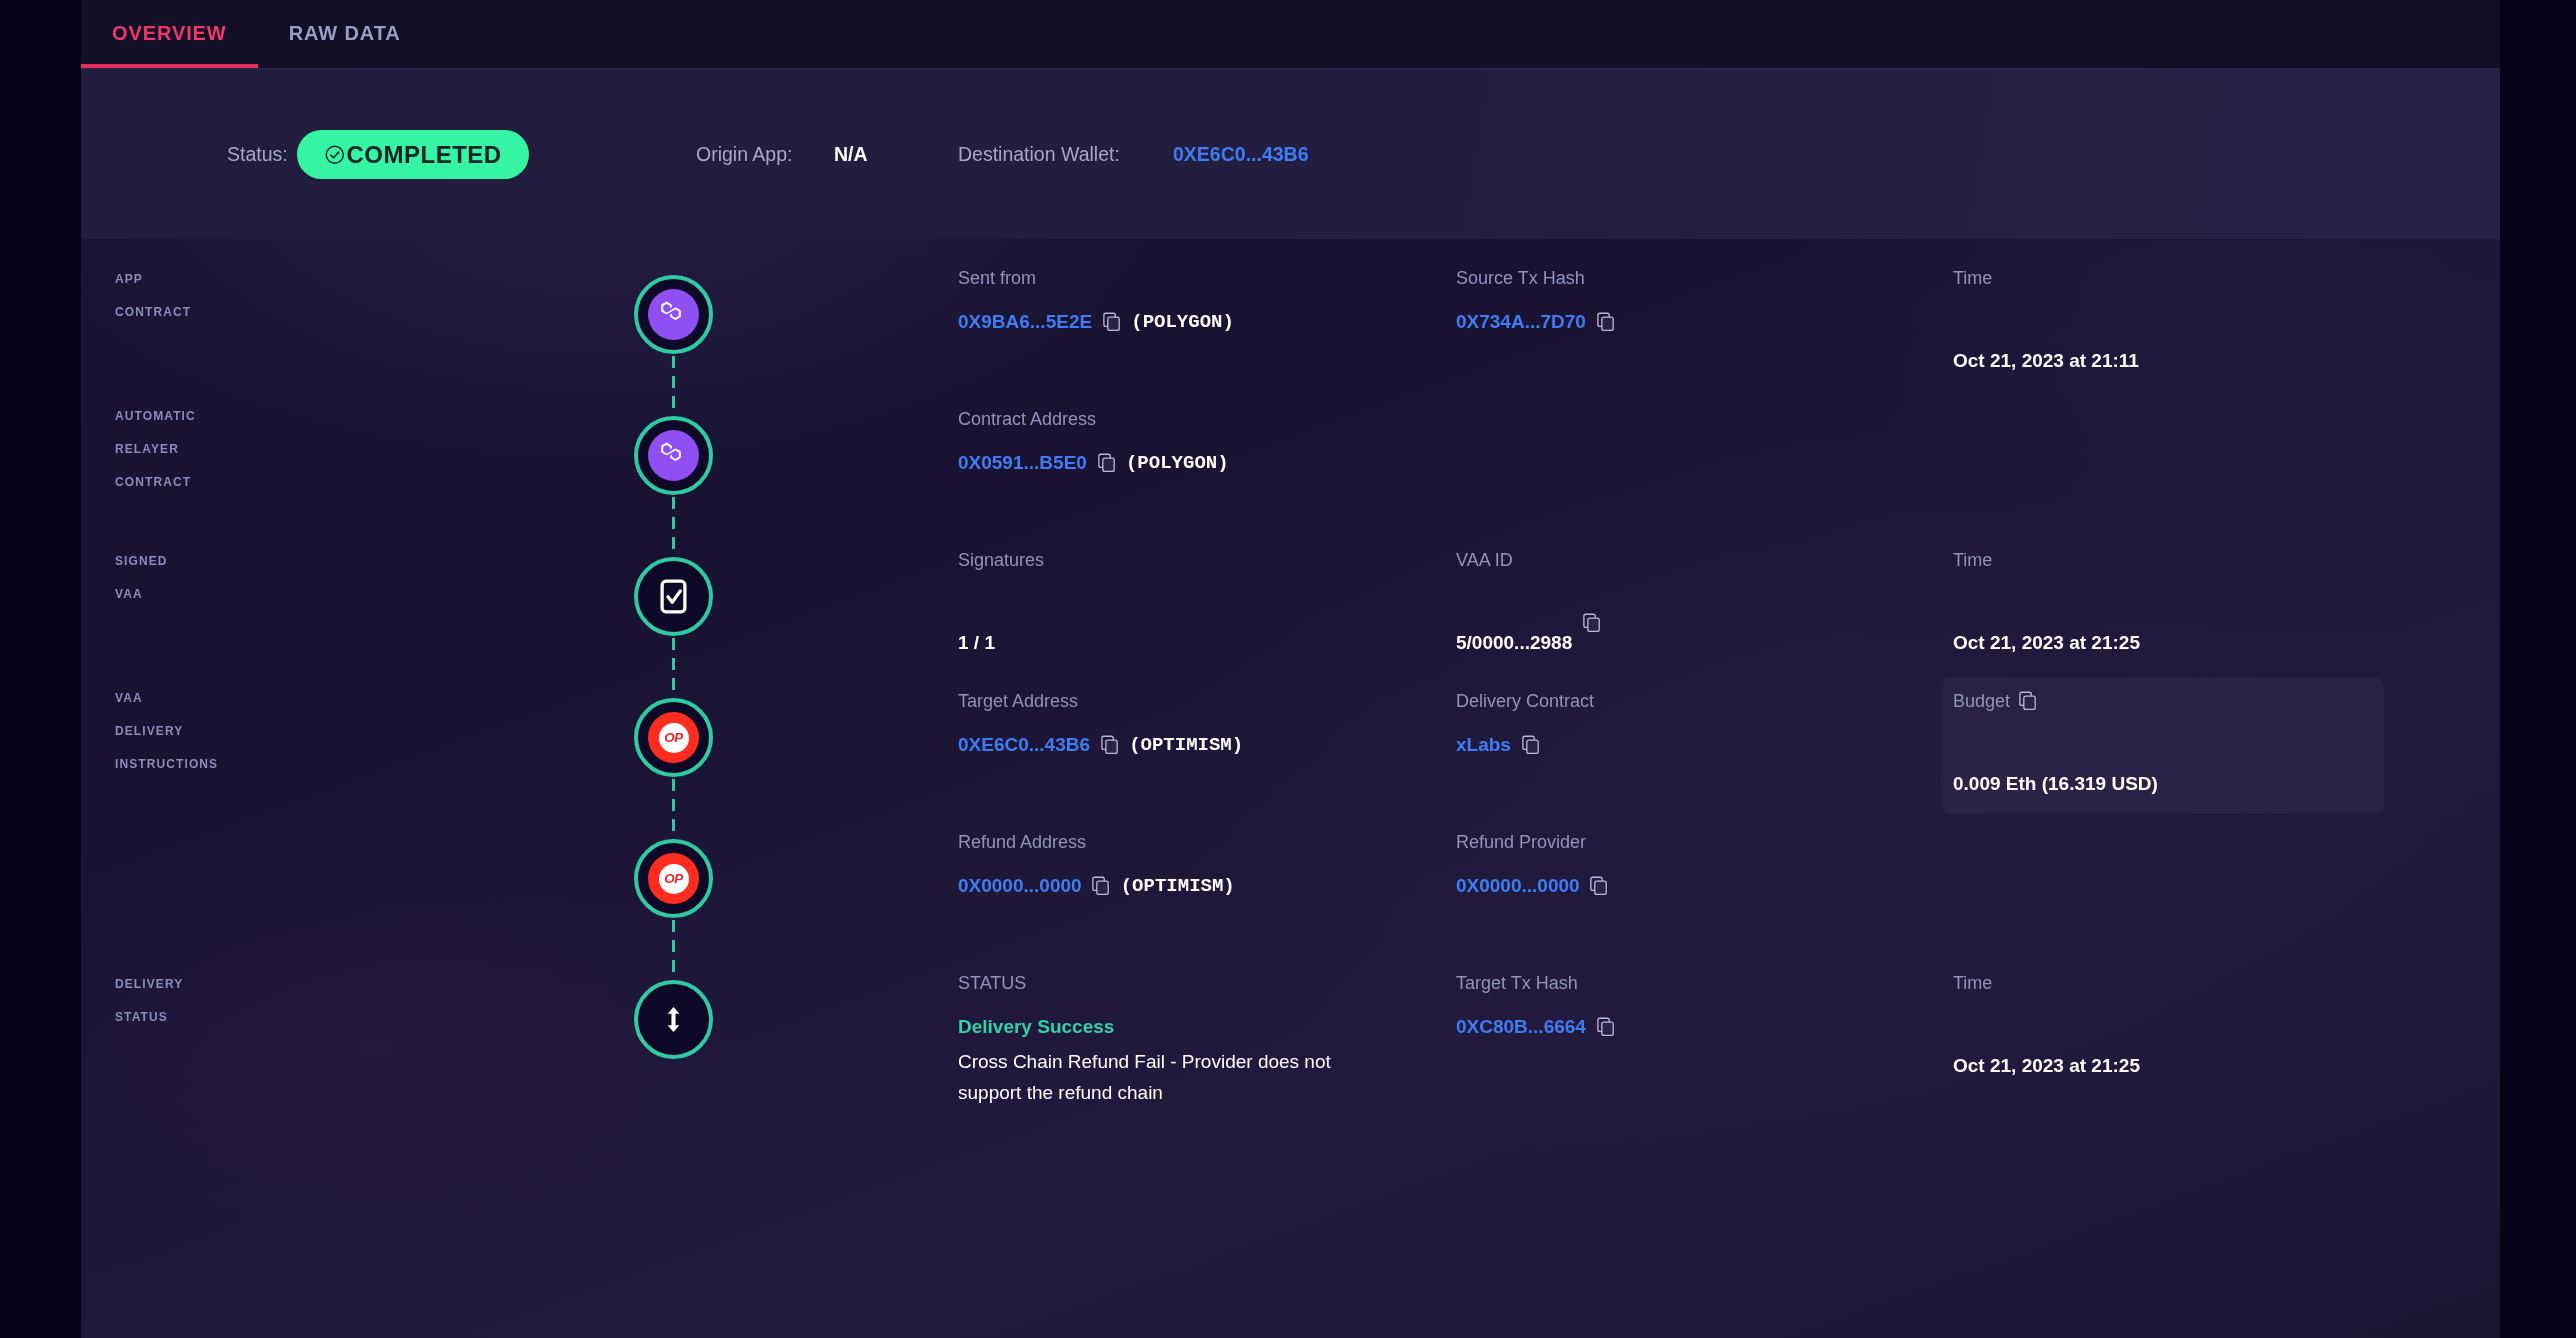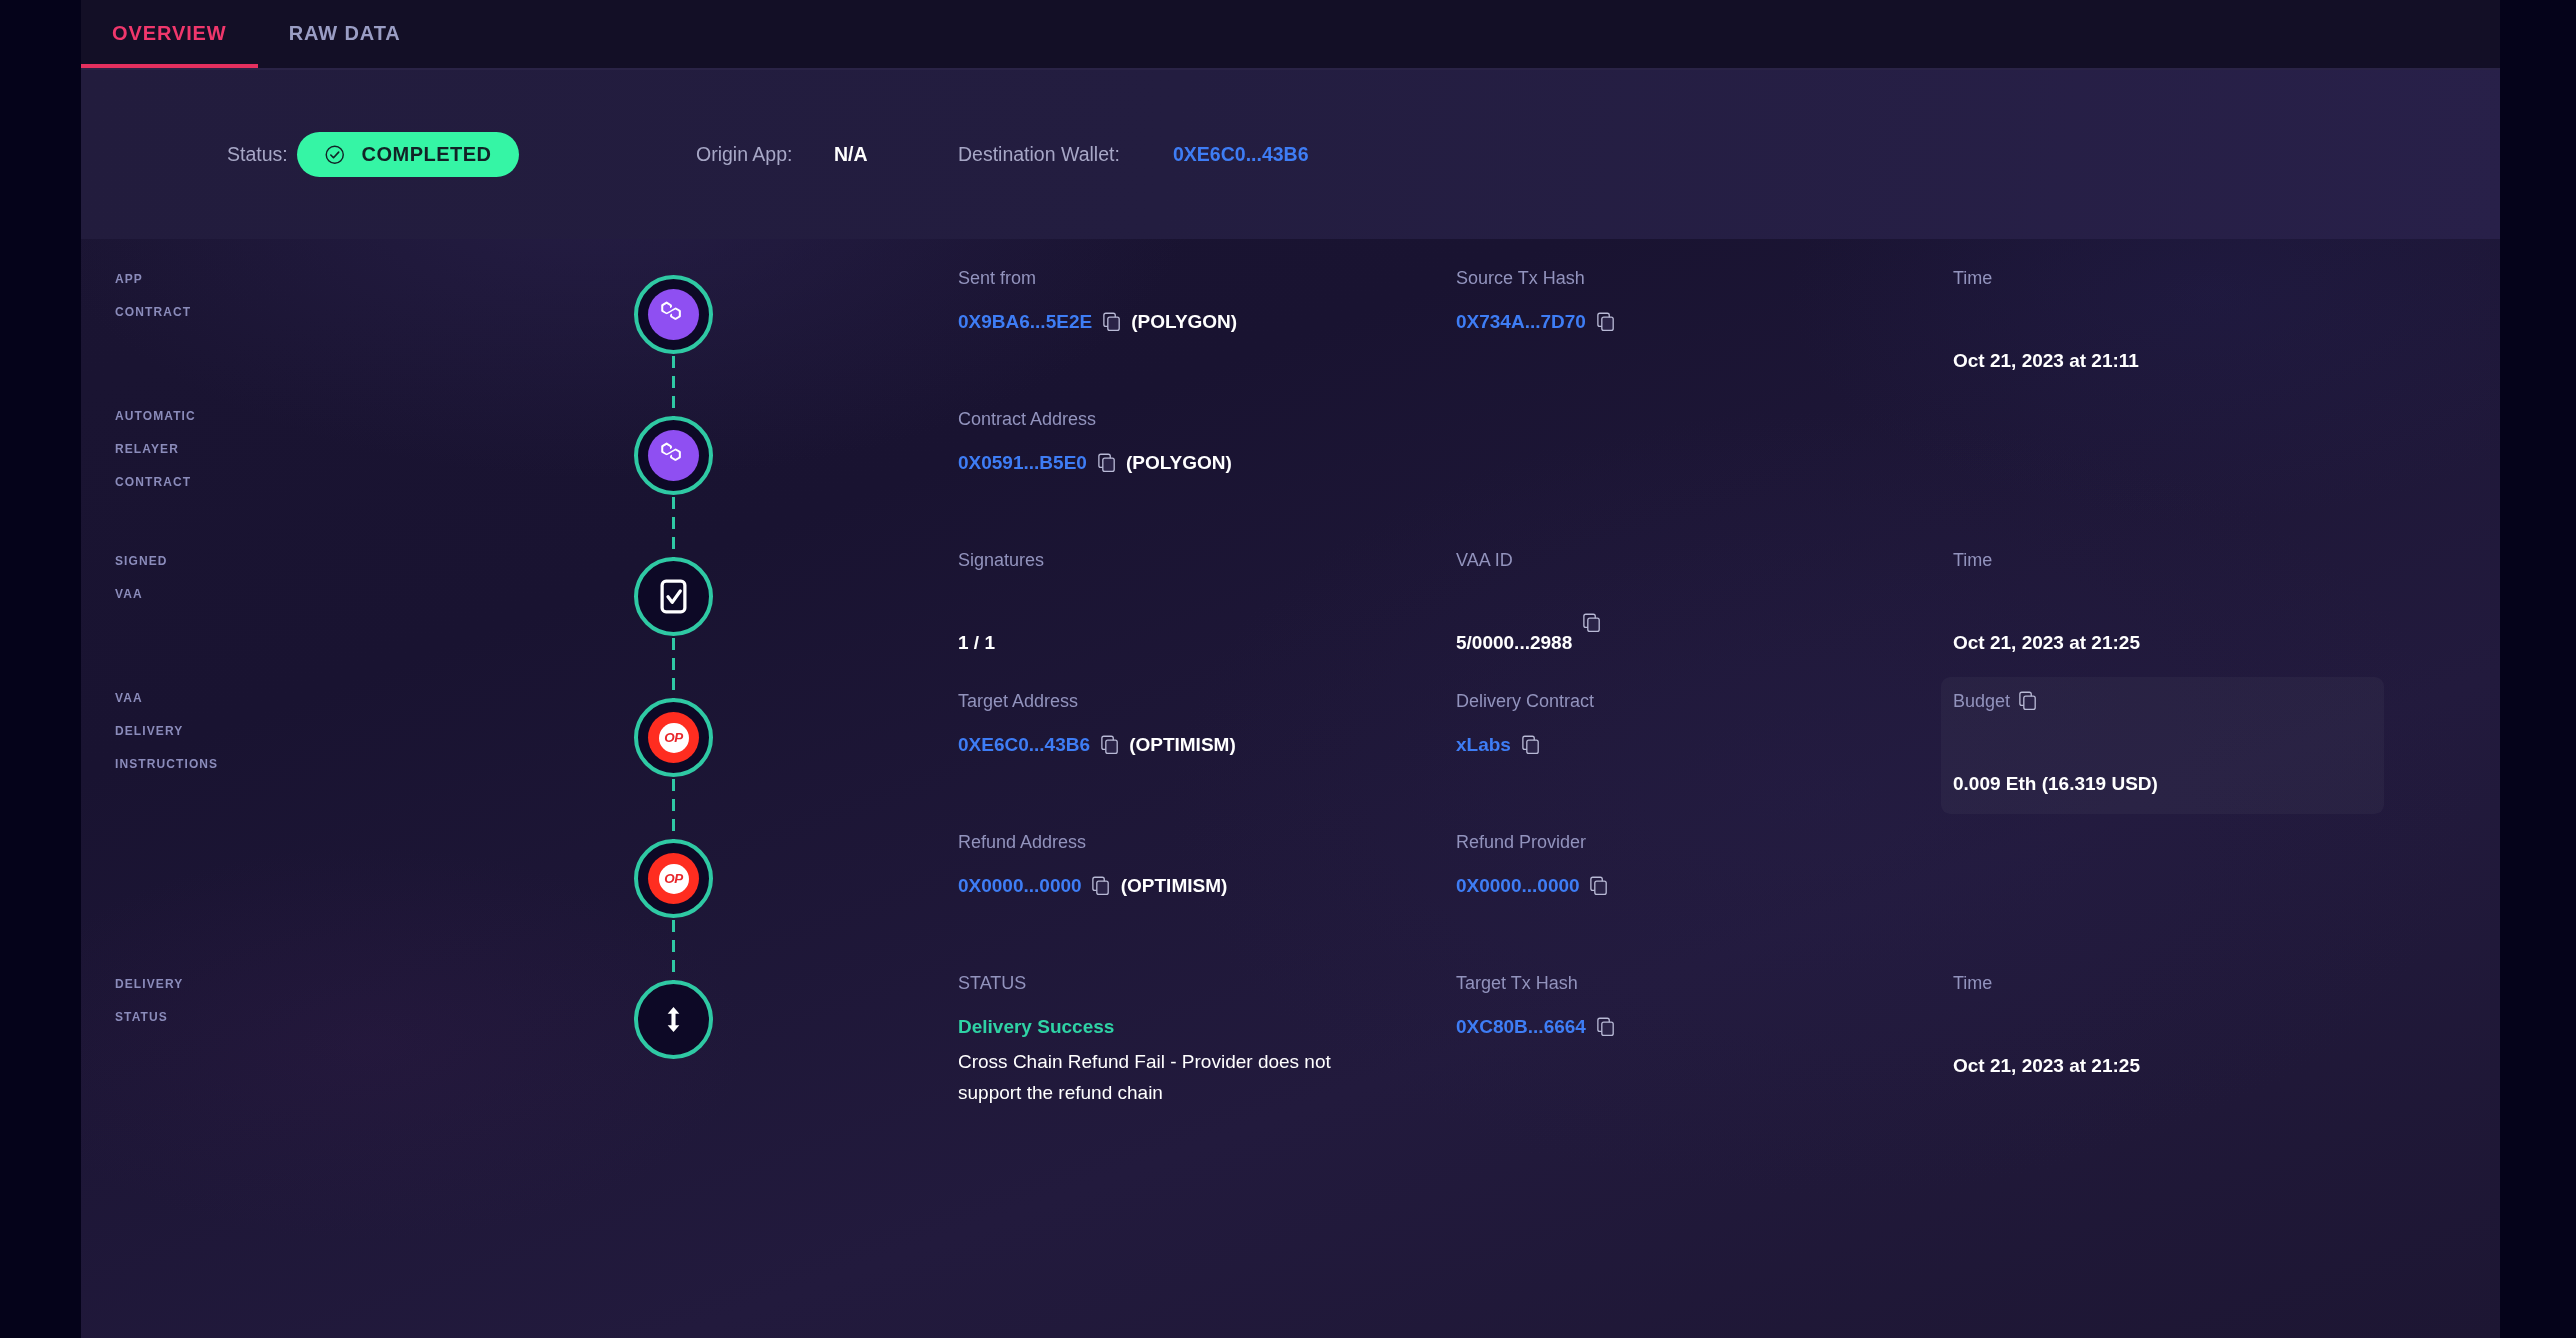--- a/index.html
+++ b/index.html
@@ -106,26 +106,26 @@
   .sb-link {
     font-size: 19.5px;
     color: #3e7df5;
     font-weight: 700;
     white-space: nowrap;
     cursor: pointer;
   }
   .status-pill {
     display: inline-flex;
     align-items: center;
-    gap: 16px;
+    gap: 1px;
     background: #35f5a5;
     color: #122226;
     border-radius: 40px;
     padding: 10.8px 27px;
-    font-size: 20px;
+    font-size: 24px;
     font-weight: 700;
     letter-spacing: 0.5px;
     cursor: pointer;
   }
   .pill-check {
     width: 21.5px; height: 21.5px;
     flex: 0 0 21.5px;
     display: block;
   }
 
@@ -232,21 +232,21 @@
     display: flex;
     align-items: center;
     gap: 10.8px;
     white-space: nowrap;
   }
   .addr {
     color: #3e7df5;
     font-weight: 700;
     cursor: pointer;
   }
-  .chain-tag { color: #ffffff; font-weight: 700; }
+  .chain-tag { color: #ffffff; font-weight: 700; font-family: Liberation Mono, monospace; }
   .plain { color: #ffffff; font-weight: 700; margin-top: 39px; }
   .success { color: #2fd3a5; font-weight: 700; }
 
   .copy-icon {
     width: 17.5px; height: 20px;
     flex: 0 0 17.5px;
     cursor: pointer;
     display: block;
   }
 

